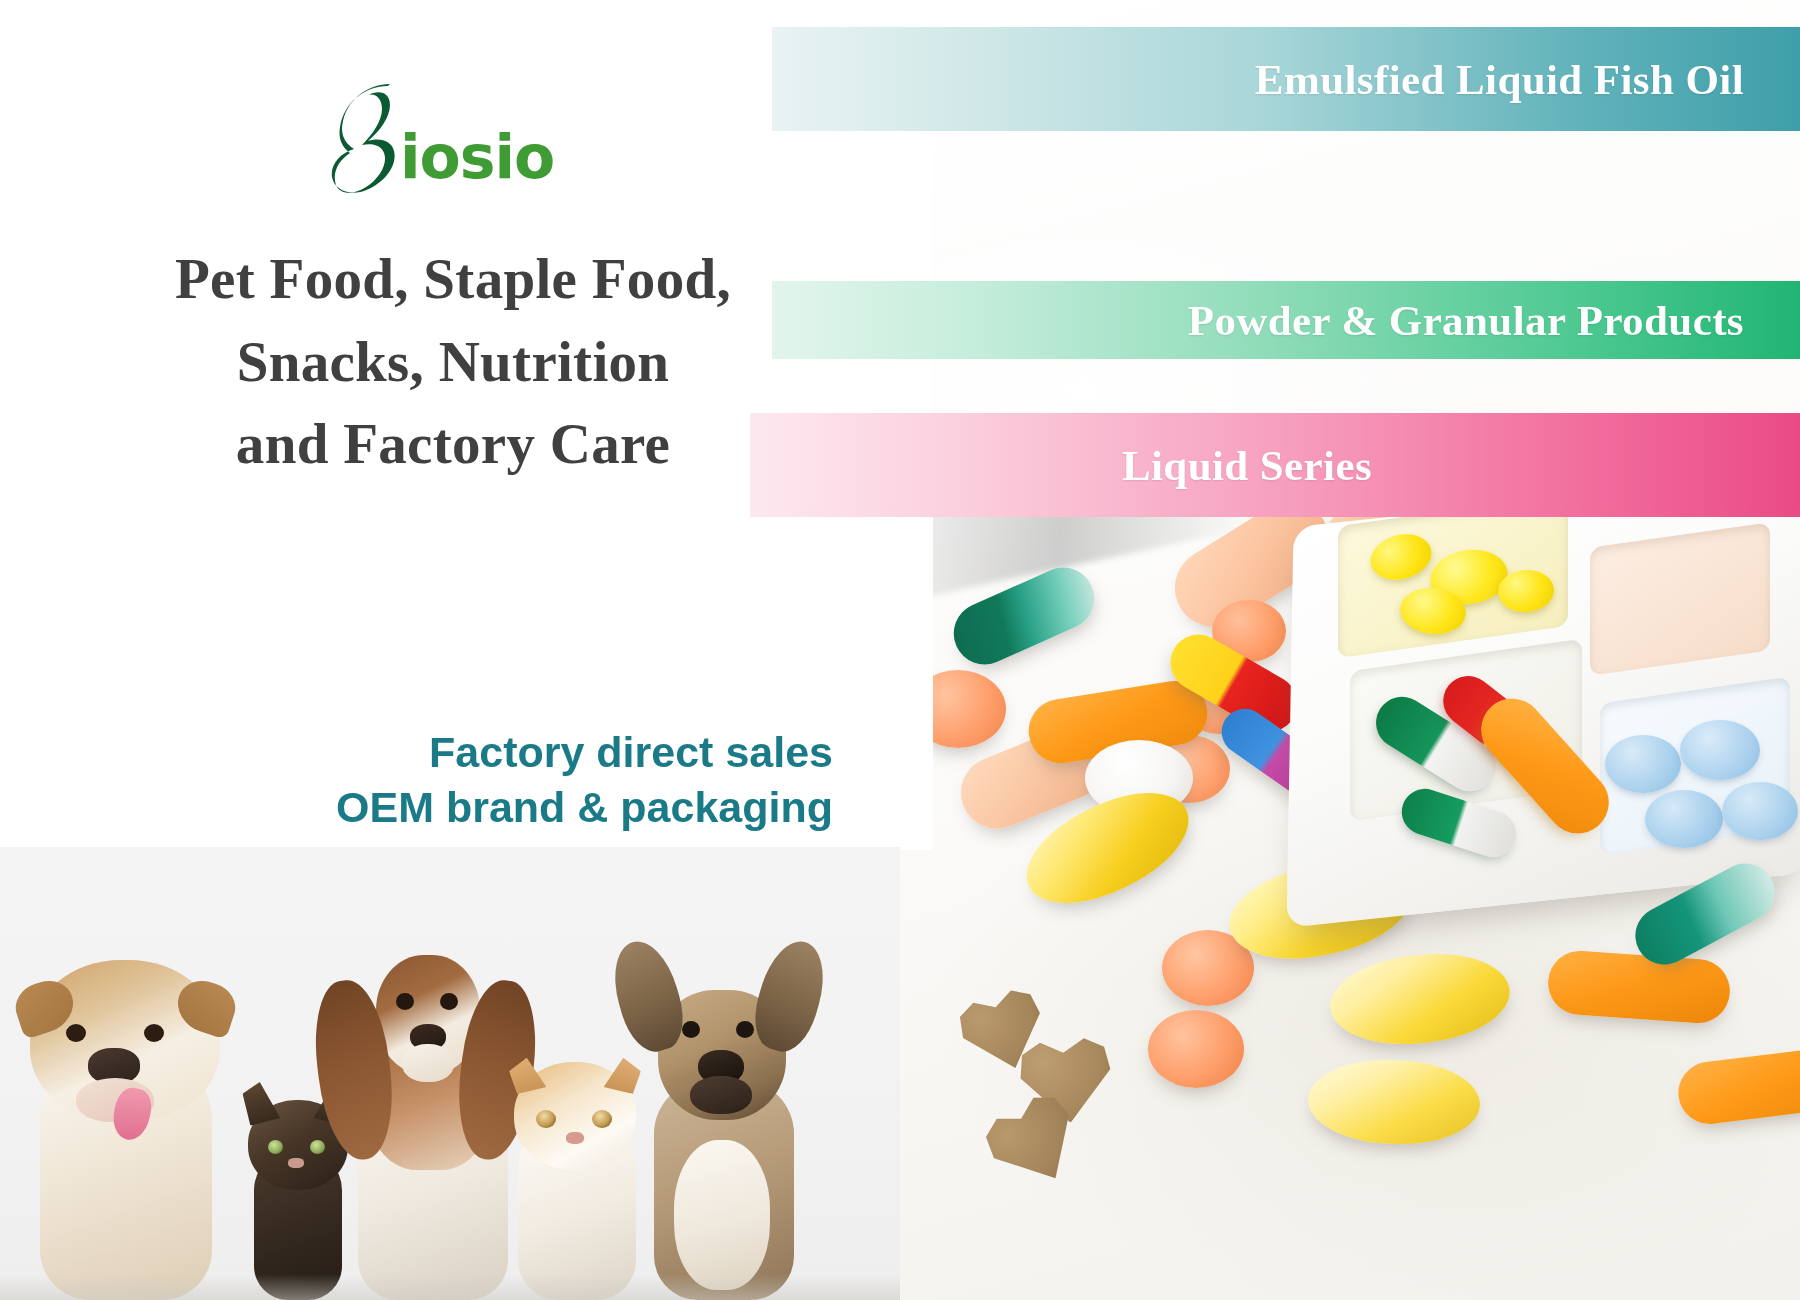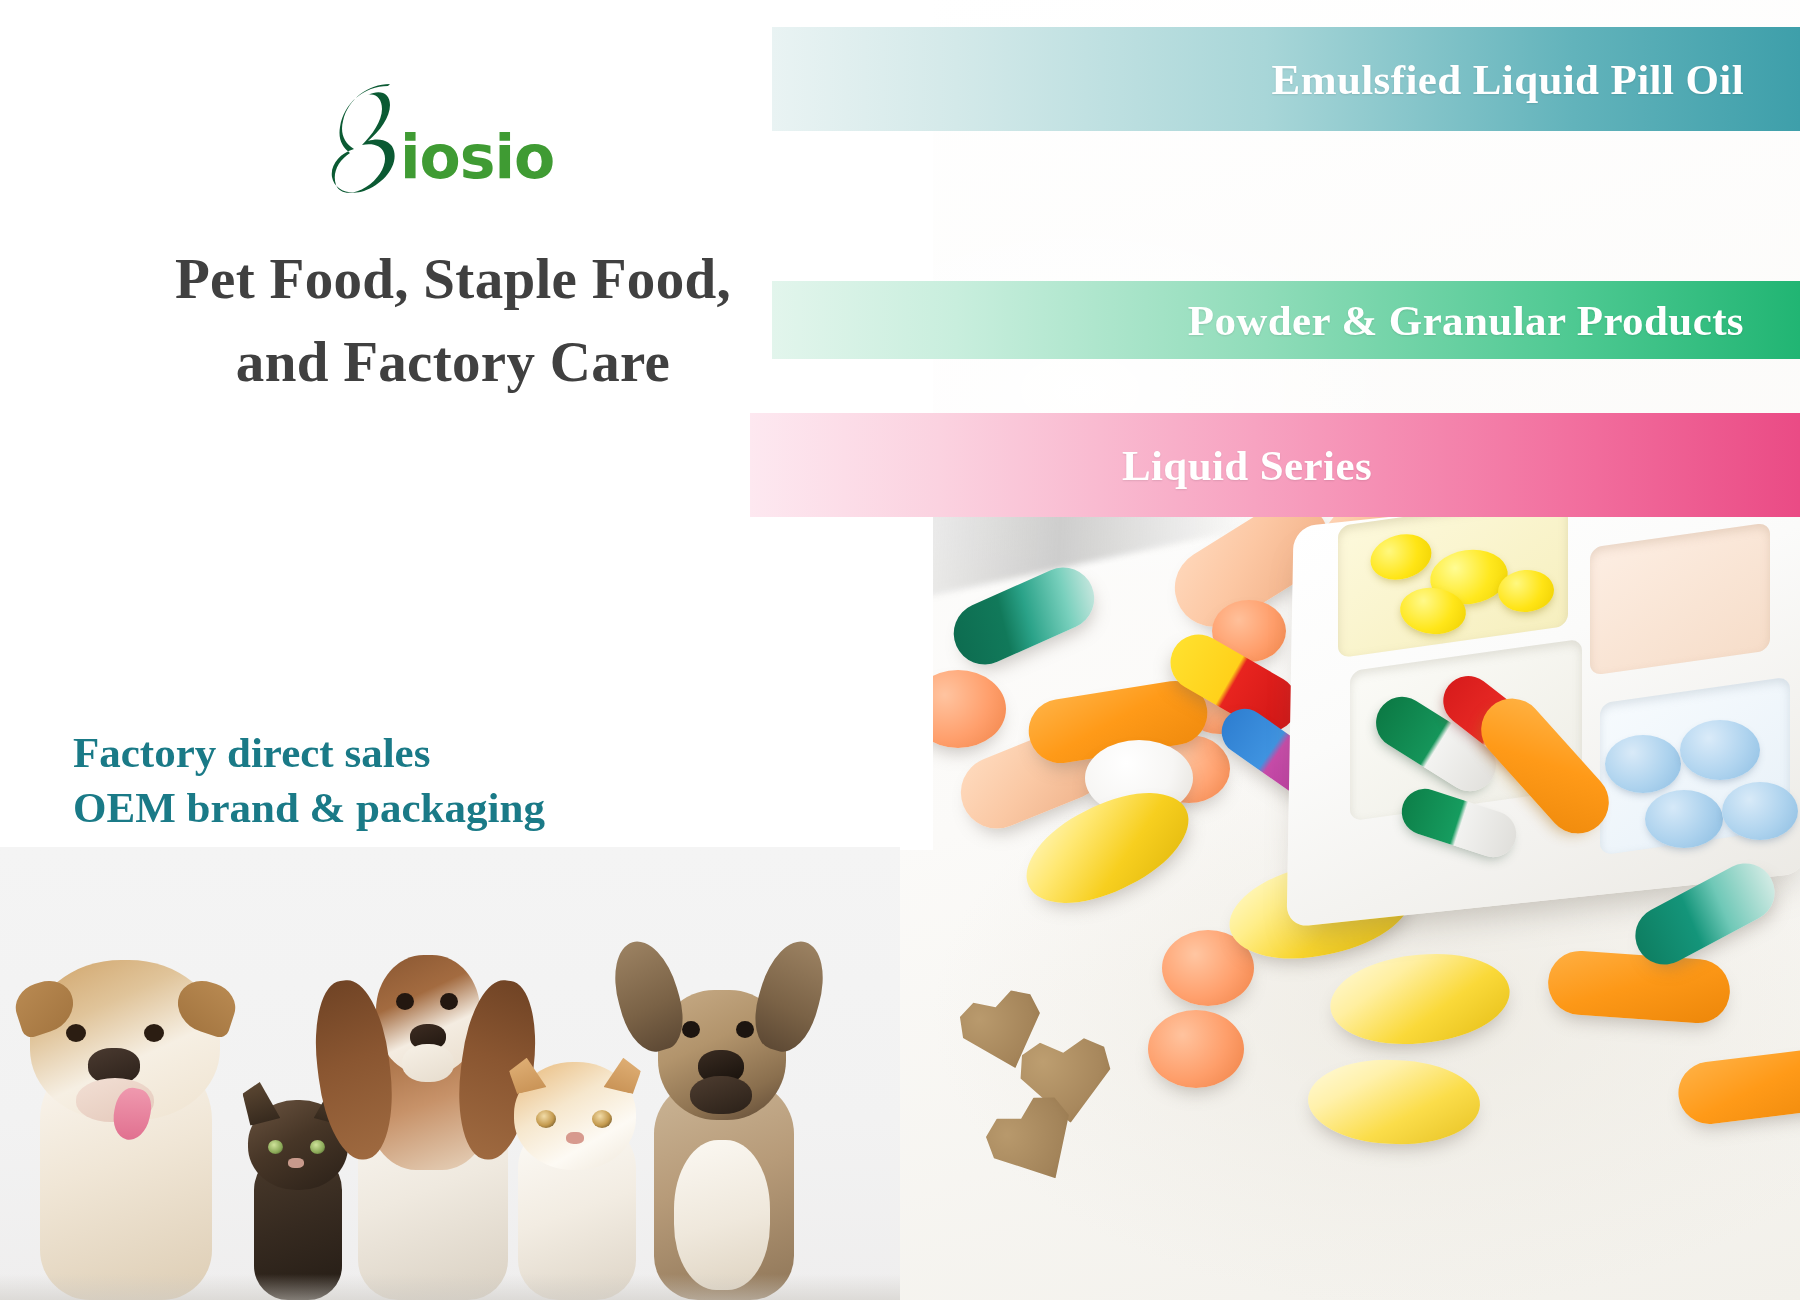--- a/index.html
+++ b/index.html
@@ -63,22 +63,22 @@
   }
   .headline {
     position:absolute; left:40px; top:238px; width:760px;
     text-align:center;
     font-family:"Liberation Serif", serif;
     font-weight:700; font-size:57px; line-height:1.45;
     letter-spacing:.3px;
   }
   .tagline {
     position:absolute; left:40px; top:725px; width:760px;
-    text-align:left;
-    font-family:Liberation Serif, serif;
+    text-align:right;
+    font-family:Liberation Sans, sans-serif;
     font-weight:700; font-size:43px; line-height:1.28;
   }
 
   
   .cat-bar {
     position:absolute; right:0;
     display:flex; align-items:center; justify-content:flex-end;
     color:#ffffff;
     font-family:"Liberation Serif", serif;
     font-weight:700;
@@ -241,31 +241,32 @@
                  C20 113 6 106 4 94 C2 82 12 70 26 66 C16 60 12 50 15 38 C20 16 40 1 62 1 Z" fill="#0b5a33"></path>
         <path d="M58 6 C38 8 20 24 17 45 C15 57 20 65 29 68 C20 74 13 85 16 95
                  C19 104 31 105 41 98 C52 90 58 77 55 69 C52 61 42 60 33 63
                  C46 53 57 38 57 26 C57 15 49 8 38 11 Z" fill="#0b5a33" opacity="0"></path>
       </svg>
       <span class="logo-word" style="color:#3f9b33;">iosio</span>
     </div>
 
     <div class="headline" style="color:#404040;">
       <div>Pet Food, Staple Food,</div>
+      <div>Snacks, Nutrition</div>
       <div>and Factory Care</div>
     </div>
 
     <div class="tagline" style="color:#1a7a87;">
       <div>Factory direct sales</div>
       <div>OEM brand &amp; packaging</div>
     </div>
   </div>
 
   <div class="cat-bar bar1">
-    <span>Emulsfied Liquid Pill Oil</span>
+    <span>Emulsfied Liquid Fish Oil</span>
   </div>
   <div class="cat-bar bar3">
     <span>Powder &amp; Granular Products</span>
   </div>
   <div class="cat-bar bar4">
     <span>Liquid Series</span>
   </div>
 
   <div class="photo-pets">
 

